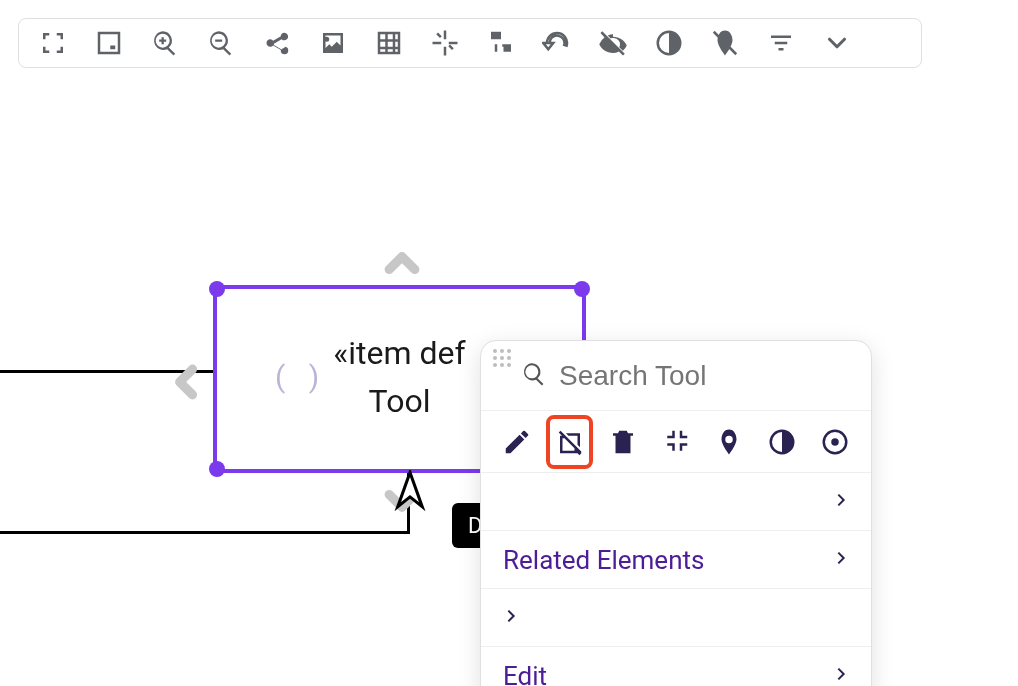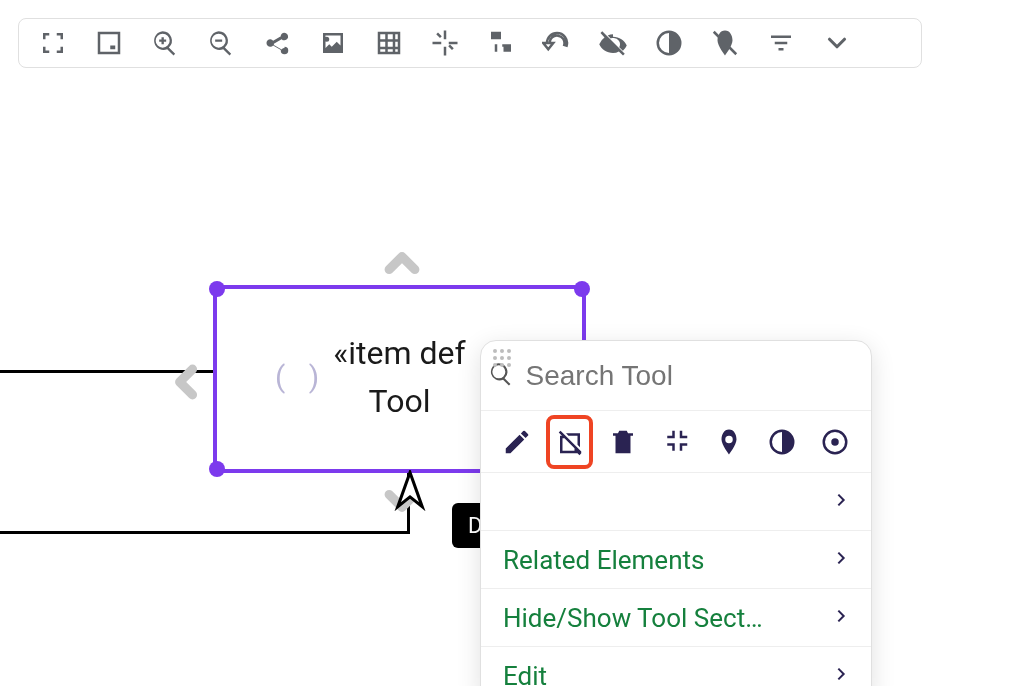--- a/index.html
+++ b/index.html
@@ -139,21 +139,20 @@
     gap: 3px;
   }
   .drag-dots span { width:4px; height:4px; background:#bdbdbd; border-radius:50%; }
 
   .search-row {
     display: flex;
     align-items: center;
     height: 70px;
     padding: 0 16px 0 40px;
     border-bottom: 1px solid #eee;
-    justify-content: center;
   }
   .search-row .mag svg { width: 26px; height: 26px; fill: #555; }
   .search-input {
     border: none;
     outline: none;
     font-size: 28px;
     color: #8a8a8a;
     margin-left: 10px;
     flex: 1;
     background: transparent;
@@ -180,21 +179,21 @@
     outline-offset: -2px;
   }
 
   .menu-item {
     display: flex;
     align-items: center;
     justify-content: space-between;
     height: 58px;
     padding: 0 22px;
     font-size: 26px;
-    color: #15803d;
+    color: #4c1d95;
     border-bottom: 1px solid #eee;
     cursor: pointer;
   }
   .menu-item:last-child { border-bottom: none; }
   .menu-item .chev svg { width: 16px; height: 22px; stroke: #2a2352; stroke-width: 3; fill: none; }
 
   .tooltip {
     position: absolute;
     left: 452px;
     top: 433px;
@@ -394,21 +393,20 @@
             <path d="M8 4l8 8-8 8"></path>
           </svg></span>
     </div>
     <div class="menu-item">
       <span>Related Elements</span>
       <span class="chev"><svg viewBox="0 0 24 24">
             <path d="M8 4l8 8-8 8"></path>
           </svg></span>
     </div>
     <div class="menu-item">
-      <span>Hide/Show Tool Sect…</span>
       <span class="chev"><svg viewBox="0 0 24 24">
             <path d="M8 4l8 8-8 8"></path>
           </svg></span>
     </div>
     <div class="menu-item">
       <span>Edit</span>
       <span class="chev"><svg viewBox="0 0 24 24">
             <path d="M8 4l8 8-8 8"></path>
           </svg></span>
     </div>

